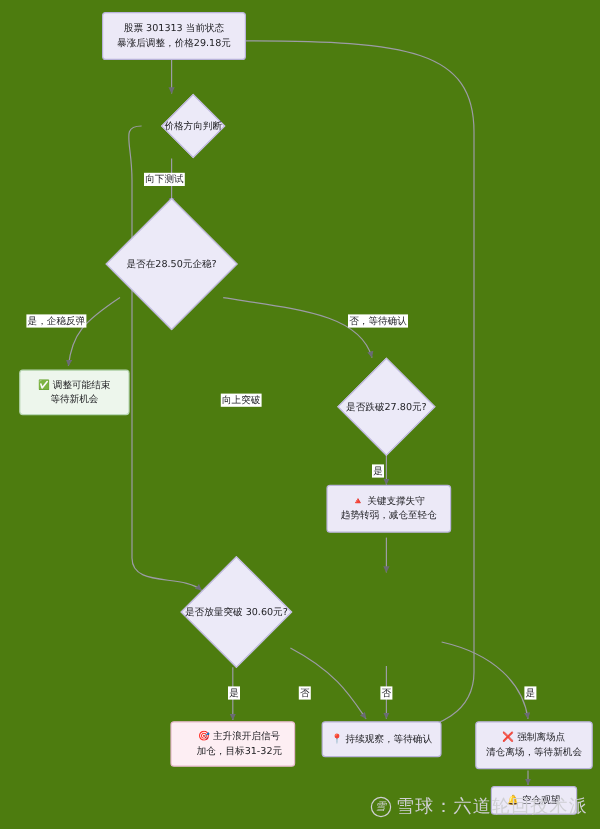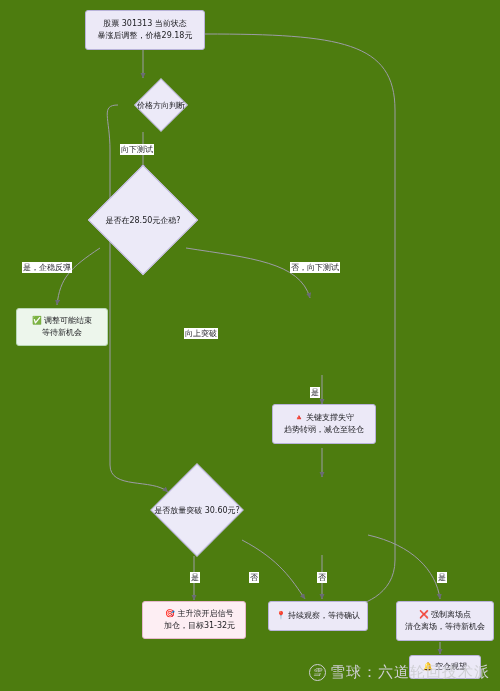--- a/index.html
+++ b/index.html
@@ -174,31 +174,35 @@
   </div>
 
   <div class="elabel" style="left:120px; top:144px;">向下测试</div>
 
   <div class="diamond" style="left:63px; top:165px; width:160px; height:110px;">
     <div class="shape" style="width:78px; height:78px;"></div>
     <div class="dlabel">是否在28.50元企稳?</div>
   </div>
 
   <div class="elabel" style="left:22px; top:262px;">是，企稳反弹</div>
-  <div class="elabel" style="left:290px; top:262px;">否，向下测试</div>
+  <div class="elabel" style="left:290px; top:262px;">否，等待确认</div>
 
   <div class="node rect green" style="left:16px; top:308px; width:92px; height:38px;">
     <div class="line">
       <span class="ico">✅</span><span>调整可能结束</span>
     </div>
     <div class="line">等待新机会</div>
   </div>
 
   <div class="elabel" style="left:184px; top:328px;">向上突破</div>
 
+  <div class="diamond" style="left:266px; top:298px; width:112px; height:82px;">
+    <div class="shape" style="width:58px; height:58px;"></div>
+    <div class="dlabel">是否跌破27.80元?</div>
+  </div>
 
   <div class="elabel" style="left:310px; top:387px;">是</div>
 
   <div class="node rect lav" style="left:272px; top:404px; width:104px; height:40px;">
     <div class="line">
       <span class="ico">🔺</span><span>关键支撑失守</span>
     </div>
     <div class="line">趋势转弱，减仓至轻仓</div>
   </div>
 

